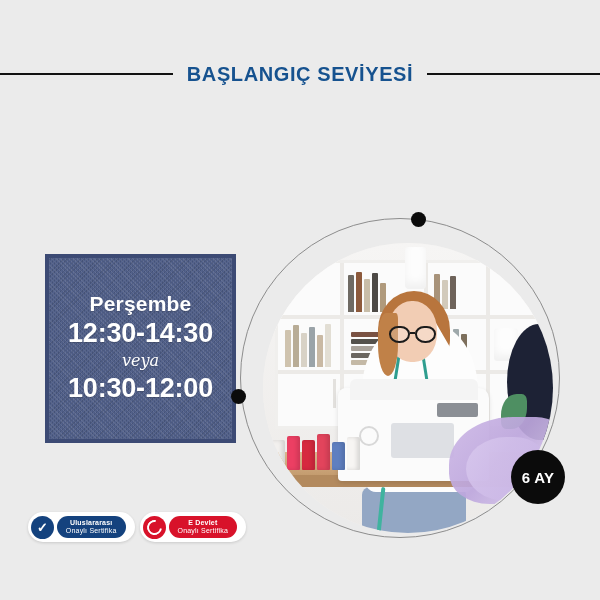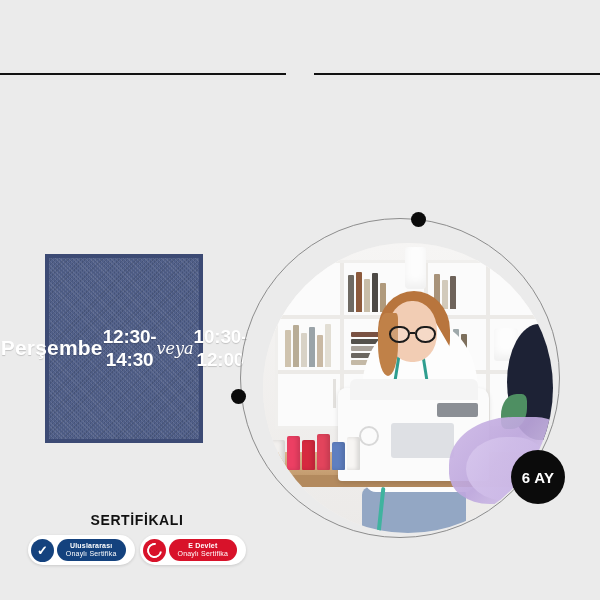--- a/index.html
+++ b/index.html
@@ -37,39 +37,39 @@
     color:#090909;
     font-size:62px;
     font-weight:bold;
     letter-spacing:-0.5px;
     line-height:1.05;
     white-space:nowrap;
   }
 
   
   .schedule-card {
-    position:absolute; left:45px; top:254px; width:158px; height:189px;
+    position:absolute; left:45px; top:254px; width:191px; height:189px;
     border:4px solid #3c4a74;
     background-color:#4c5b85;
     background-image:
       repeating-linear-gradient(45deg, rgba(255,255,255,0.085) 0 1px, rgba(0,0,0,0) 1px 3px),
       repeating-linear-gradient(-45deg, rgba(0,0,0,0.10) 0 1px, rgba(0,0,0,0) 1px 3px),
       repeating-linear-gradient(90deg, rgba(255,255,255,0.05) 0 1px, rgba(0,0,0,0) 1px 2px);
-    display:flex; 
+    display:flex; flex-direction:column;
     align-items:center; justify-content:center;
     text-align:center;
     color:#ffffff;
   }
   .sched-day {
     font-size:21px; font-weight:bold; line-height:1.18;
     letter-spacing:0.2px;
     text-shadow:0 1px 1px rgba(0,0,0,0.18);
   }
   .sched-time {
-    font-size:19px; font-weight:bold; line-height:1.2;
+    font-size:27px; font-weight:bold; line-height:1.2;
     letter-spacing:-0.2px;
     text-shadow:0 1px 1px rgba(0,0,0,0.18);
   }
   .sched-sep {
     font-family:"DejaVu Serif", serif;
     font-style:italic; font-size:16px; font-weight:normal;
     margin:4px 0 3px 0; line-height:1;
     text-shadow:0 1px 1px rgba(0,0,0,0.18);
   }
 
@@ -247,20 +247,21 @@
   .cert-pill-l1 { font-size:7px; font-weight:bold; letter-spacing:0.2px; }
   .cert-pill-l2 { font-size:7px; font-weight:normal; letter-spacing:0.2px; }
 </style>
 </head>
 <body>
 
 <div class="poster">
 
   <div class="eyebrow-band">
     <div class="rule rule-left"></div>
+    <div class="eyebrow-text">BAŞLANGIÇ SEVİYESİ</div>
     <div class="rule rule-right"></div>
   </div>
 
 
   <div class="schedule-card">
     <div class="sched-day">Perşembe</div>
     <div class="sched-time">12:30-14:30</div>
     <div class="sched-sep">veya</div>
     <div class="sched-time">10:30-12:00</div>
   </div>
@@ -363,21 +364,20 @@
 
         <div class="fabric"></div>
         <div class="fabric2"></div>
       </div>
     </div>
 
     <div class="duration-badge" style="left:271px; top:248px;">6 AY</div>
   </div>
 
   <div class="cert-block">
-    <div class="cert-title">SERTİFİKALI</div>
     <div class="cert-badges">
 
       <div class="cert-badge">
         <div class="cert-mark cert-mark-blue">
           <span class="cert-check">✓</span>
         </div>
         <div class="cert-pill cert-pill-blue">
           <div class="cert-pill-l1">Uluslararası</div>
           <div class="cert-pill-l2">Onaylı Sertifika</div>
         </div>

